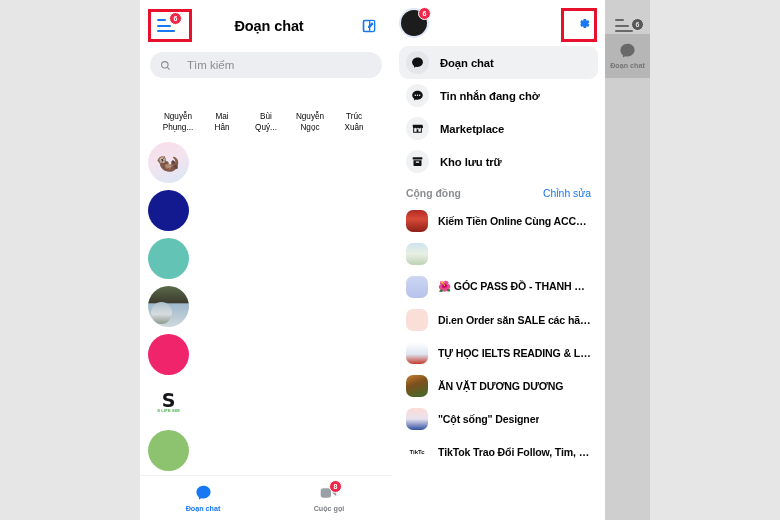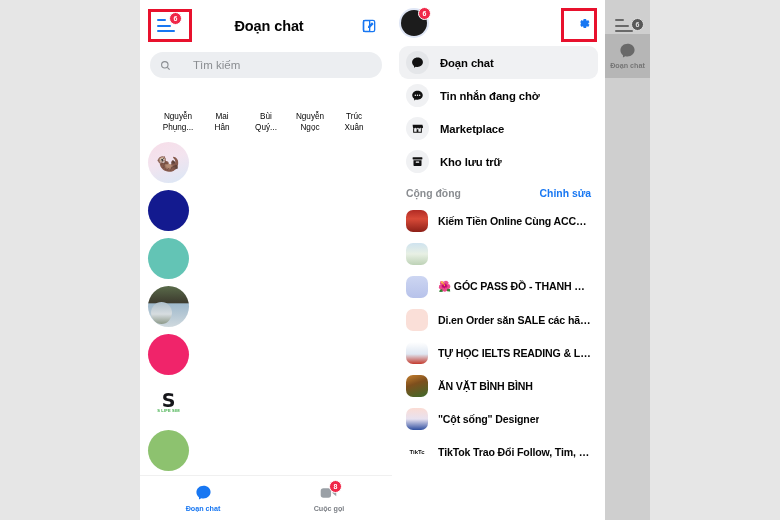--- a/index.html
+++ b/index.html
@@ -38,21 +38,21 @@
   }
   .a-menu-badge{top:-1px;right:0px;}
   .a-title{
     flex:1;text-align:center;font-size:14.5px;font-weight:700;color:#050505;
     letter-spacing:-.1px;
   }
   .a-compose{width:26px;height:26px;display:flex;align-items:center;justify-content:center;flex:0 0 auto;}
 
   .a-search{
     margin:0 10px;height:26px;background:#eceef1;border-radius:14px;
-    display:flex;align-items:center;padding:0 10px;box-sizing:border-box;gap:22px;
+    display:flex;align-items:center;padding:0 10px;box-sizing:border-box;gap:16px;
   }
   .a-search-ph{font-size:11.5px;color:#8a8d91;}
 
   .a-storynames{
     display:flex;margin:34px 0 0 0;padding:0 16px;box-sizing:border-box;align-items:flex-end;
   }
   .a-storyname{
     flex:1;text-align:center;font-size:8.2px;line-height:10.5px;color:#050505;
     white-space:pre-line;
   }
@@ -111,21 +111,21 @@
     display:flex;align-items:center;justify-content:center;flex:0 0 auto;
   }
   .b-item.sel .b-item-ico{background:#e4e6e9;}
   .b-item-lbl{font-size:11.3px;color:#050505;font-weight:600;letter-spacing:-.1px;}
 
   .b-sechead{
     display:flex;align-items:center;justify-content:space-between;
     padding:10px 14px 5px 14px;
   }
   .b-sechead-t{font-size:10.4px;color:#8a8d91;font-weight:700;}
-  .b-sechead-a{font-size:10.4px;color:#1877f2;font-weight:700;}
+  .b-sechead-a{font-size:10.4px;color:#1877f2;font-weight:400;}
 
   .b-com{display:flex;align-items:center;gap:10px;height:33px;padding:0 14px;box-sizing:border-box;}
   .b-com-ico{width:22px;height:22px;border-radius:7px;flex:0 0 auto;overflow:hidden;
     display:flex;align-items:center;justify-content:center;font-size:10px;}
   .b-com-lbl{font-size:10.6px;color:#050505;font-weight:600;white-space:nowrap;overflow:hidden;
     text-overflow:ellipsis;letter-spacing:-.15px;}
 
   .ci1{background:linear-gradient(180deg,#b02b24 0%,#d84a38 40%,#8d2018 100%);}
   .ci2{background:linear-gradient(180deg,#cfe3ef 0%,#e8f0e4 50%,#bdd2b6 100%);}
   .ci3{background:linear-gradient(180deg,#cdd6f2 0%,#b7c2ea 100%);}
@@ -327,21 +327,21 @@
     <div class="b-com">
       <div class="b-com-ico ci4"></div>
       <div class="b-com-lbl">Di.en Order săn SALE các hãng...</div>
     </div>
     <div class="b-com">
       <div class="b-com-ico ci5"></div>
       <div class="b-com-lbl">TỰ HỌC IELTS READING &amp; LIS...</div>
     </div>
     <div class="b-com">
       <div class="b-com-ico ci6"></div>
-      <div class="b-com-lbl">ĂN VẶT BÌNH BÌNH</div>
+      <div class="b-com-lbl">ĂN VẶT DƯƠNG DƯƠNG</div>
     </div>
     <div class="b-com">
       <div class="b-com-ico ci7"></div>
       <div class="b-com-lbl">"Cột sống" Designer</div>
     </div>
     <div class="b-com">
       <div class="b-com-ico ci9">TikTc</div>
       <div class="b-com-lbl">TikTok Trao Đổi Follow, Tim, Vi...</div>
     </div>
 

